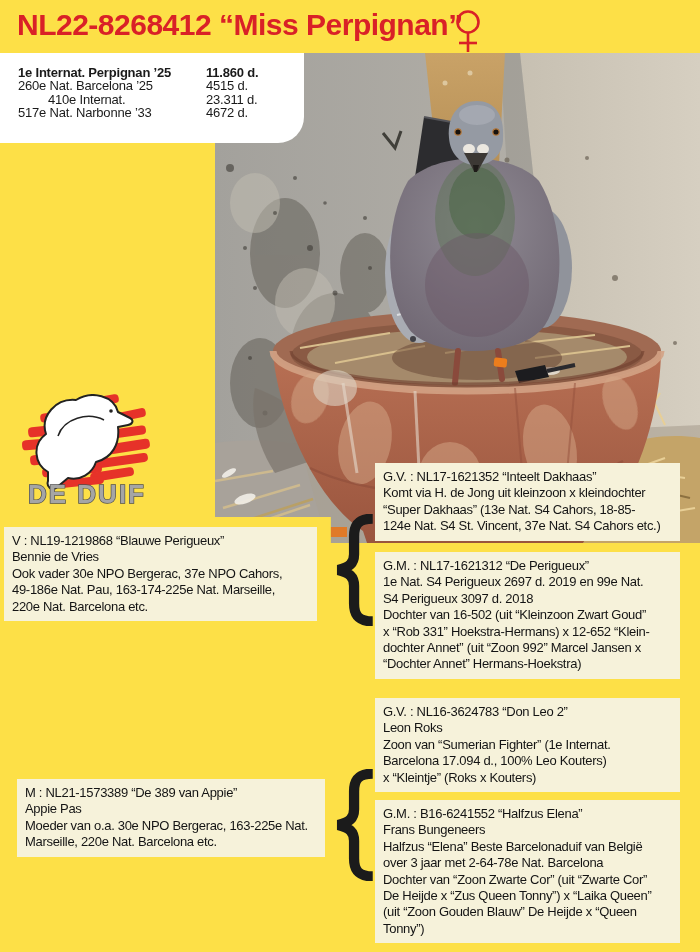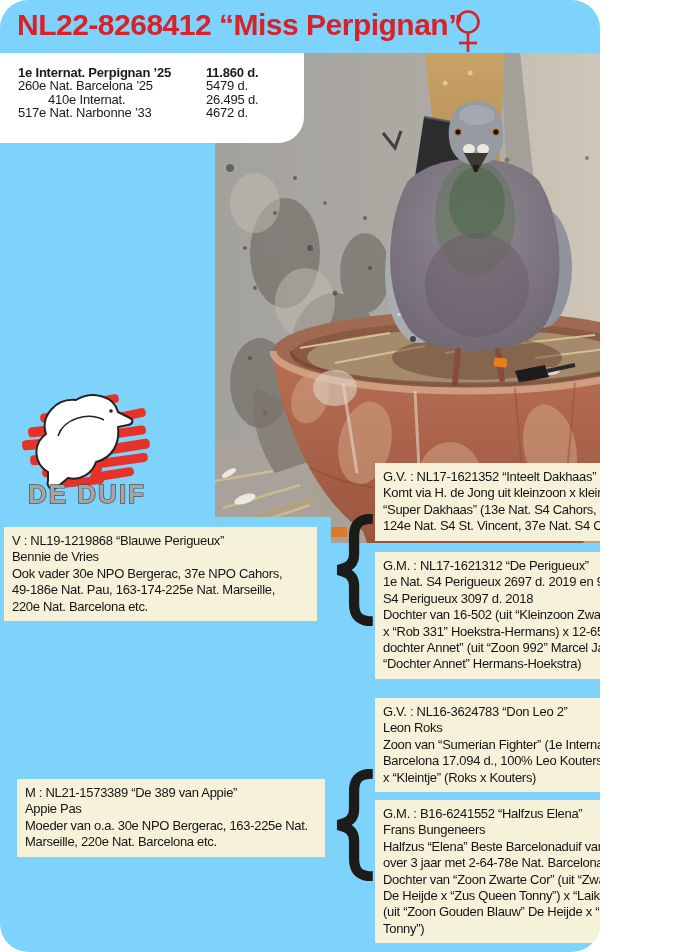--- a/index.html
+++ b/index.html
@@ -1,23 +1,22 @@
 <!DOCTYPE html>
 <html><head>
 <meta charset="utf-8">
 <style>
   * { margin:0; padding:0; box-sizing:border-box; }
   html,body { background:#ffffff; }
   .page {
     position:relative;
-    width:600px; height:952px;
-    background:#7dd3fc;
+    width:700px; height:952px;
+    background:#fde047;
     font-family:"Liberation Sans", sans-serif;
     overflow:hidden;
-    border-radius:28px;
   }
   
   .title {
     position:absolute; left:17px; top:8px; z-index:5;
     font-size:30px; font-weight:bold; letter-spacing:-0.5px;
     color:#d92127; white-space:nowrap;
   }
   .sex-symbol { position:absolute; left:452px; top:9px; z-index:5; }
   
   .photo {
@@ -270,25 +269,25 @@
   </div>
 
   <div class="results-panel">
     <div class="results">
       <div class="result-row bold">
         <span class="race">1e Internat. Perpignan ’25</span>
         <span class="birds">11.860 d.</span>
       </div>
       <div class="result-row">
         <span class="race">260e Nat. Barcelona ’25</span>
-        <span class="birds">5479 d.</span>
+        <span class="birds">4515 d.</span>
       </div>
       <div class="result-row indent">
         <span class="race">410e Internat.</span>
-        <span class="birds">26.495 d.</span>
+        <span class="birds">23.311 d.</span>
       </div>
       <div class="result-row">
         <span class="race">517e Nat. Narbonne ’33</span>
         <span class="birds">4672 d.</span>
       </div>
     </div>
   </div>
 
   <div class="logo">
     <svg width="155" height="124" viewBox="0 0 155 124">
@@ -310,21 +309,21 @@
         <path d="M36,86 C22,78 20,58 34,48 C28,30 44,12 64,14 C80,4 102,10 106,26 L118,32 C122,34 121,38 116,39 L106,41 C108,58 100,72 84,76 C80,88 68,95 56,92 L44,102 C40,105 34,101 36,95 Z" fill="#ffffff" stroke="#222222" stroke-width="2" stroke-linejoin="round"></path>
         <path d="M46,50 C52,32 76,26 92,34" fill="none" stroke="#222222" stroke-width="1.5"></path>
         <circle cx="99" cy="25" r="1.8" fill="#222222"></circle>
       </g>
       <text x="75" y="117" text-anchor="middle" font-size="26" font-weight="bold" letter-spacing="2" fill="#a5a5a5" stroke="#4f4f4f" stroke-width="1.4" paint-order="stroke" font-family="Liberation Sans, sans-serif">DE DUIF</text>
     </svg>
   </div>
 
   <div class="pbox box-gv1">G.V. : NL17-1621352 “Inteelt Dakhaas”
 Komt via H. de Jong uit kleinzoon x kleindochter
-“Super Dakhaas” (13e Nat. S4 Cahors, 23-85-
+“Super Dakhaas” (13e Nat. S4 Cahors, 18-85-
 124e Nat. S4 St. Vincent, 37e Nat. S4 Cahors etc.)</div>
   <div class="pbox box-v">V : NL19-1219868 “Blauwe Perigueux”
 Bennie de Vries
 Ook vader 30e NPO Bergerac, 37e NPO Cahors,
 49-186e Nat. Pau, 163-174-225e Nat. Marseille,
 220e Nat. Barcelona etc.</div>
   <div class="pbox box-gm1">G.M. : NL17-1621312 “De Perigueux”
 1e Nat. S4 Perigueux 2697 d. 2019 en 99e Nat.
 S4 Perigueux 3097 d. 2018
 Dochter van 16-502 (uit “Kleinzoon Zwart Goud”

